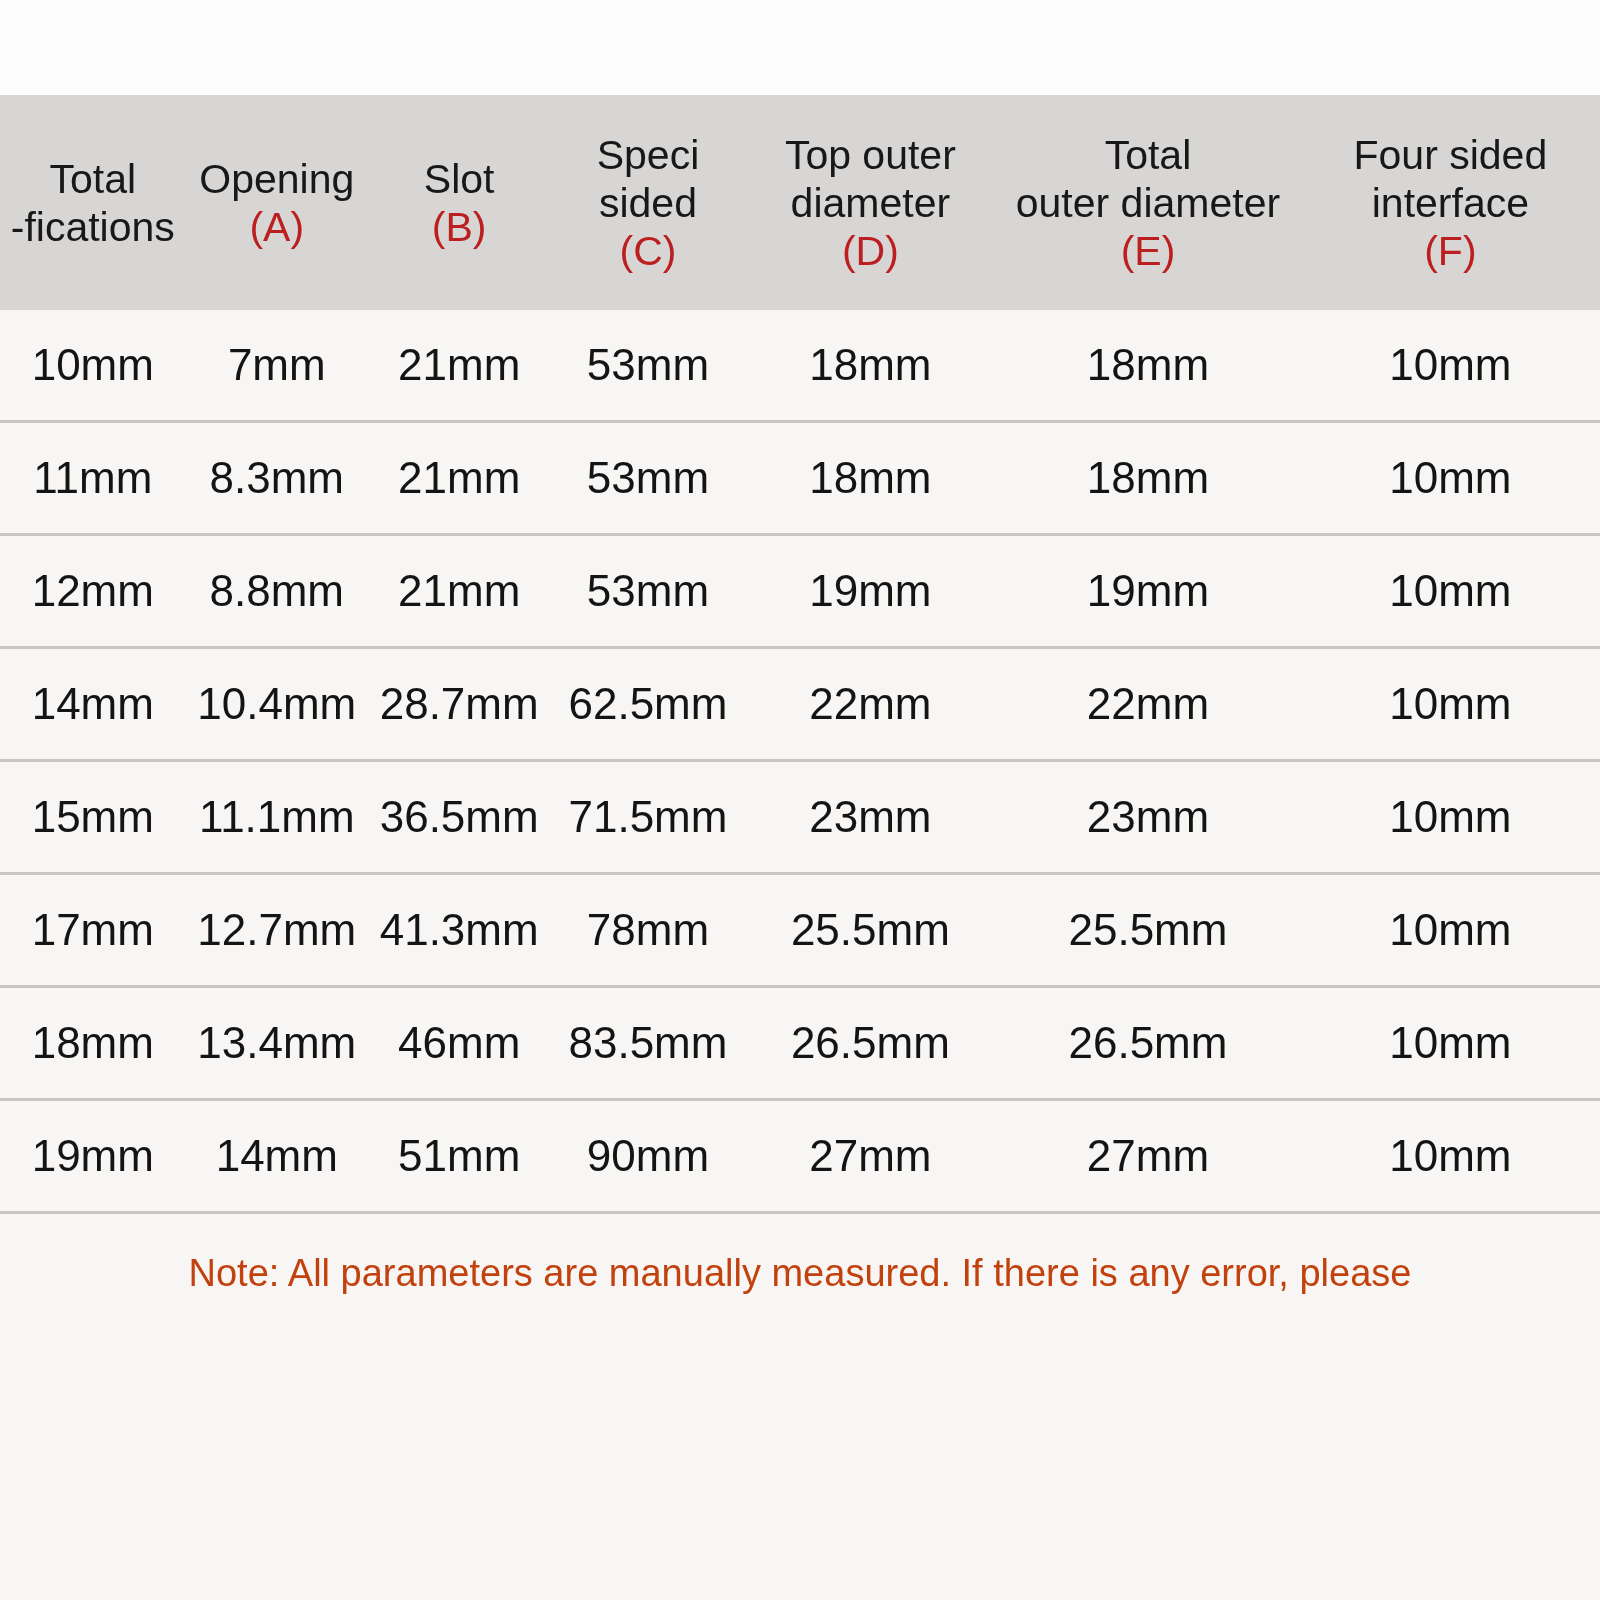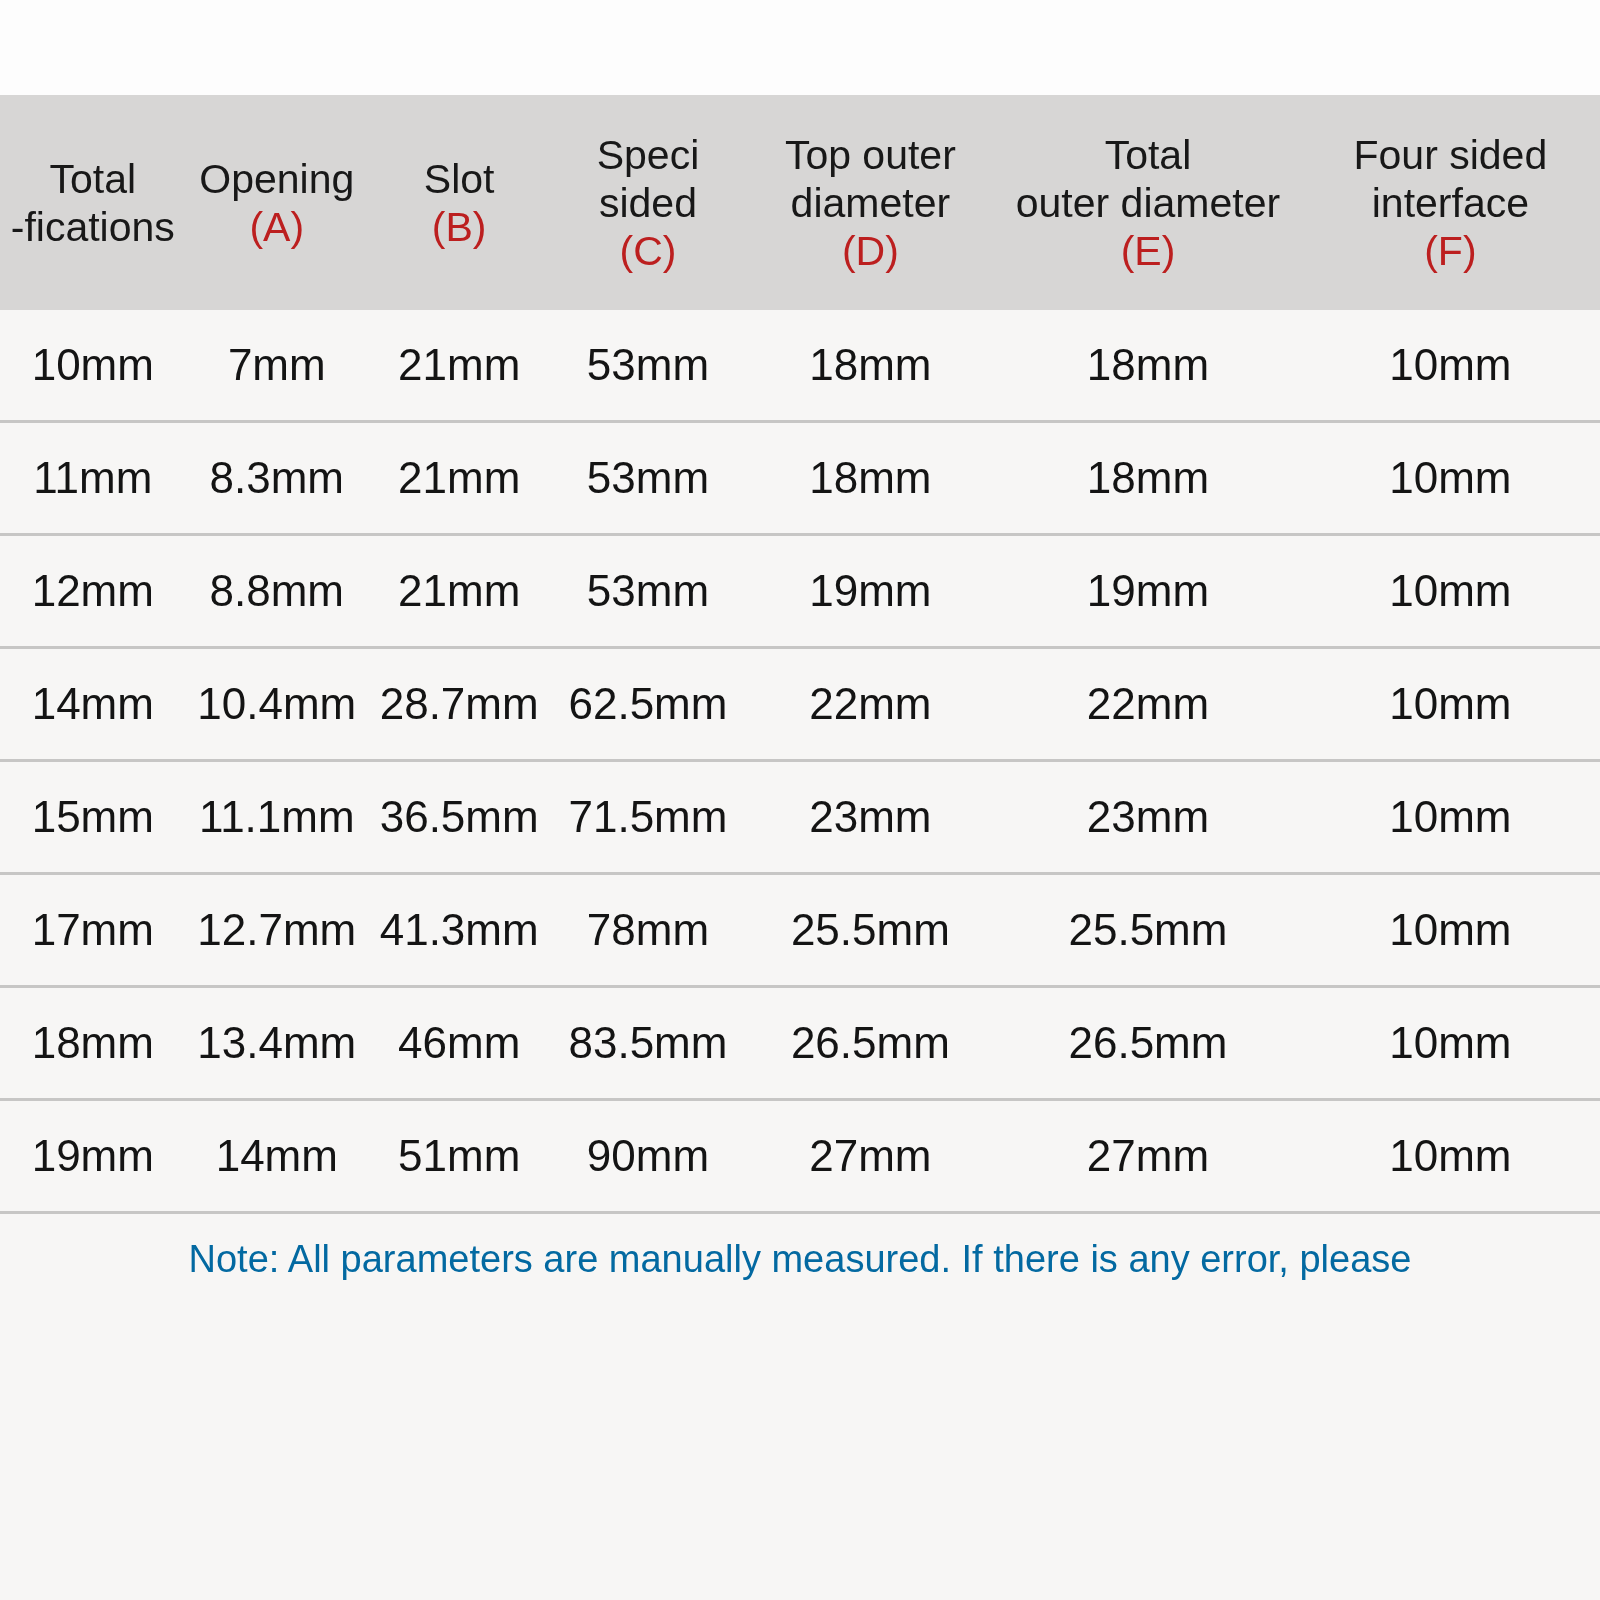--- a/index.html
+++ b/index.html
@@ -45,25 +45,25 @@
   tbody td {
     height: 110px;
     border-bottom: 3px solid #c7c6c5;
     text-align: center;
     vertical-align: middle;
     font-size: 44px;
     color: #141414;
     padding: 0;
   }
   .note {
-    padding-top: 18px;
+    padding-top: 32px;
     text-align: center;
     font-size: 38px;
     line-height: 54px;
-    color: #0369a1;
+    color: #c2410c;
   }
   .note div { display: block; }
 </style>
 </head>
 <body>
 
 <div class="top-band"></div>
 
 <table class="spec-table">
   <colgroup>

